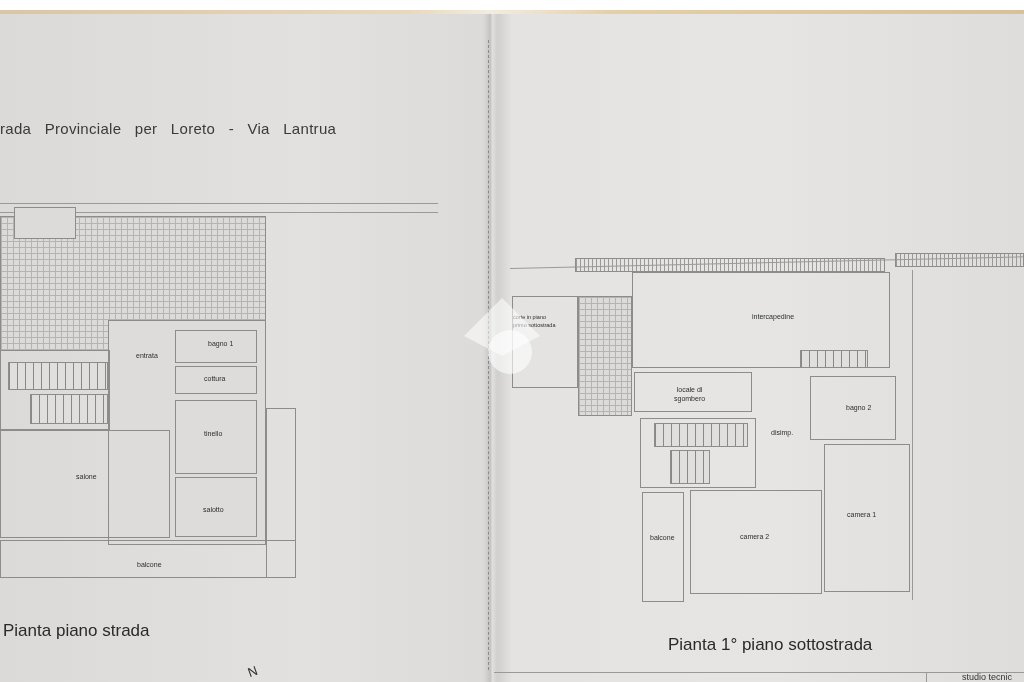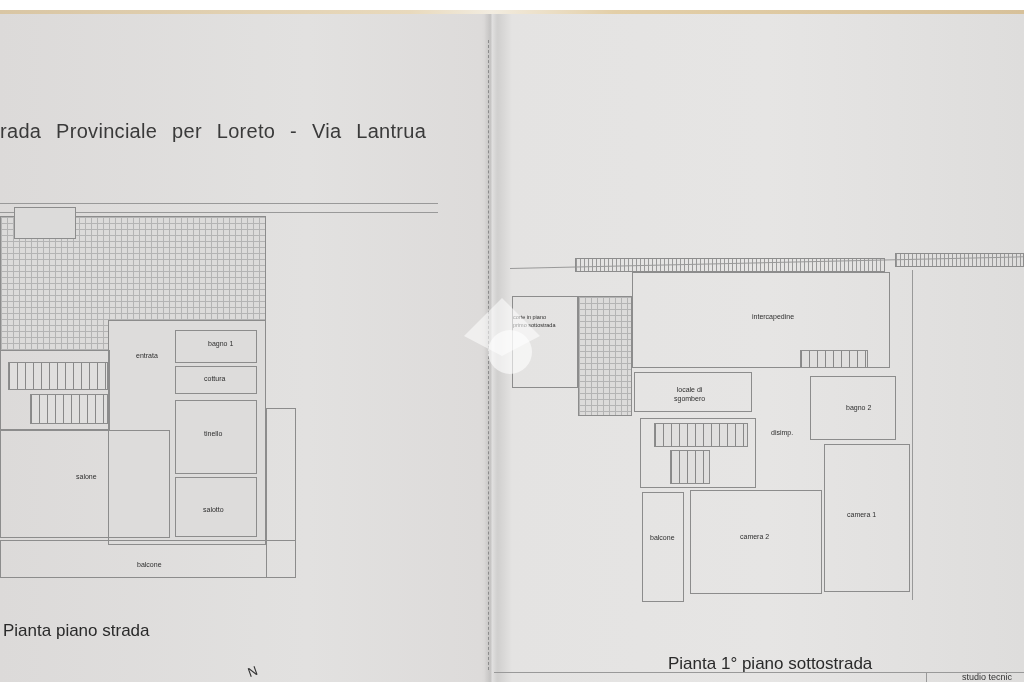--- a/index.html
+++ b/index.html
@@ -1,21 +1,21 @@
 <!DOCTYPE html>
 <html><head>
 <meta charset="utf-8">
 <style>
   html,body{margin:0;padding:0;}
   body{width:1024px;height:682px;overflow:hidden;background:#fff;font-family:"Liberation Sans",sans-serif;position:relative;}
   .sheet{position:absolute;left:0;top:14px;width:1024px;height:668px;background:linear-gradient(90deg,#dcdad9 0%,#e2e1e0 30%,#dddbda 47%,#cfcecd 48.5%,#e4e3e2 50%,#e6e5e4 75%,#dedddc 100%);}
   .topedge{position:absolute;left:0;top:10px;width:1024px;height:6px;background:linear-gradient(90deg,#d9c6a4,#e8d9bc 40%,#f2ece0 48%,#e3cfa8 60%,#d7c19a);}
   .fold{position:absolute;left:484px;top:14px;width:14px;height:668px;background:linear-gradient(90deg,rgba(0,0,0,0) 0%,rgba(0,0,0,.08) 45%,rgba(255,255,255,.3) 60%,rgba(0,0,0,0) 100%);}
   .fold-dash{position:absolute;left:488px;top:40px;height:630px;border-left:1px dashed #8a8a8a;}
-  .title-road{position:absolute;left:0;top:120px;font-size:20px;color:#3a3a3a;letter-spacing:.3px;word-spacing:9px;}
+  .title-road{position:absolute;left:0;top:120px;font-size:15px;color:#3a3a3a;letter-spacing:.3px;word-spacing:9px;}
   .plan-title{position:absolute;font-size:17px;color:#2a2a2a;}
   .wall{position:absolute;border:1px solid #8c8c8c;box-sizing:border-box;}
   .tiles{background-image:linear-gradient(#b4b4b4 1px,transparent 1px),linear-gradient(90deg,#b4b4b4 1px,transparent 1px);background-size:6px 6px;background-color:#dcdbda;}
   .hatch{background-image:linear-gradient(90deg,#999 1px,transparent 1px);background-size:4px 100%;}
   .stairs{background-image:linear-gradient(90deg,#888 1px,transparent 1px);background-size:8px 100%;background-color:#e0dfde;}
   .hline{position:absolute;height:0;border-top:1px solid #999;}
   .vline{position:absolute;width:0;border-left:1px solid #999;}
   .room-label{position:absolute;font-size:7px;color:#2e2e2e;white-space:nowrap;}
   .logo{position:absolute;left:462px;top:296px;width:80px;height:80px;}
   .studio{position:absolute;left:962px;top:672px;font-size:9px;color:#333;}
@@ -89,21 +89,21 @@
 <div class="room-label" style="left:674px;top:385px;text-align:center;line-height:9px;">
   <div>locale di</div>
   <div>sgombero</div>
 </div>
 <div class="room-label" style="left:771px;top:429px;">disimp.</div>
 <div class="room-label" style="left:846px;top:404px;">bagno 2</div>
 <div class="room-label" style="left:847px;top:511px;">camera 1</div>
 <div class="room-label" style="left:740px;top:533px;">camera 2</div>
 <div class="room-label" style="left:650px;top:534px;">balcone</div>
 
-<div class="plan-title" style="left:668px;top:654px;">Pianta 1° piano sottostrada</div>
+<div class="plan-title" style="left:668px;top:635px;">Pianta 1° piano sottostrada</div>
 <div class="hline" style="left:494px;top:672px;width:530px;"></div>
 <div class="vline" style="left:926px;top:672px;height:10px;"></div>
 <div class="studio">studio tecnic</div>
 
 <svg class="logo" viewBox="0 0 80 80">
   <polygon points="40,2 78,40 40,60 2,40" fill="#ffffff" opacity=".55"></polygon>
   <circle cx="48" cy="56" r="22" fill="#ffffff" opacity=".6"></circle>
 </svg>
 
 </body></html>

